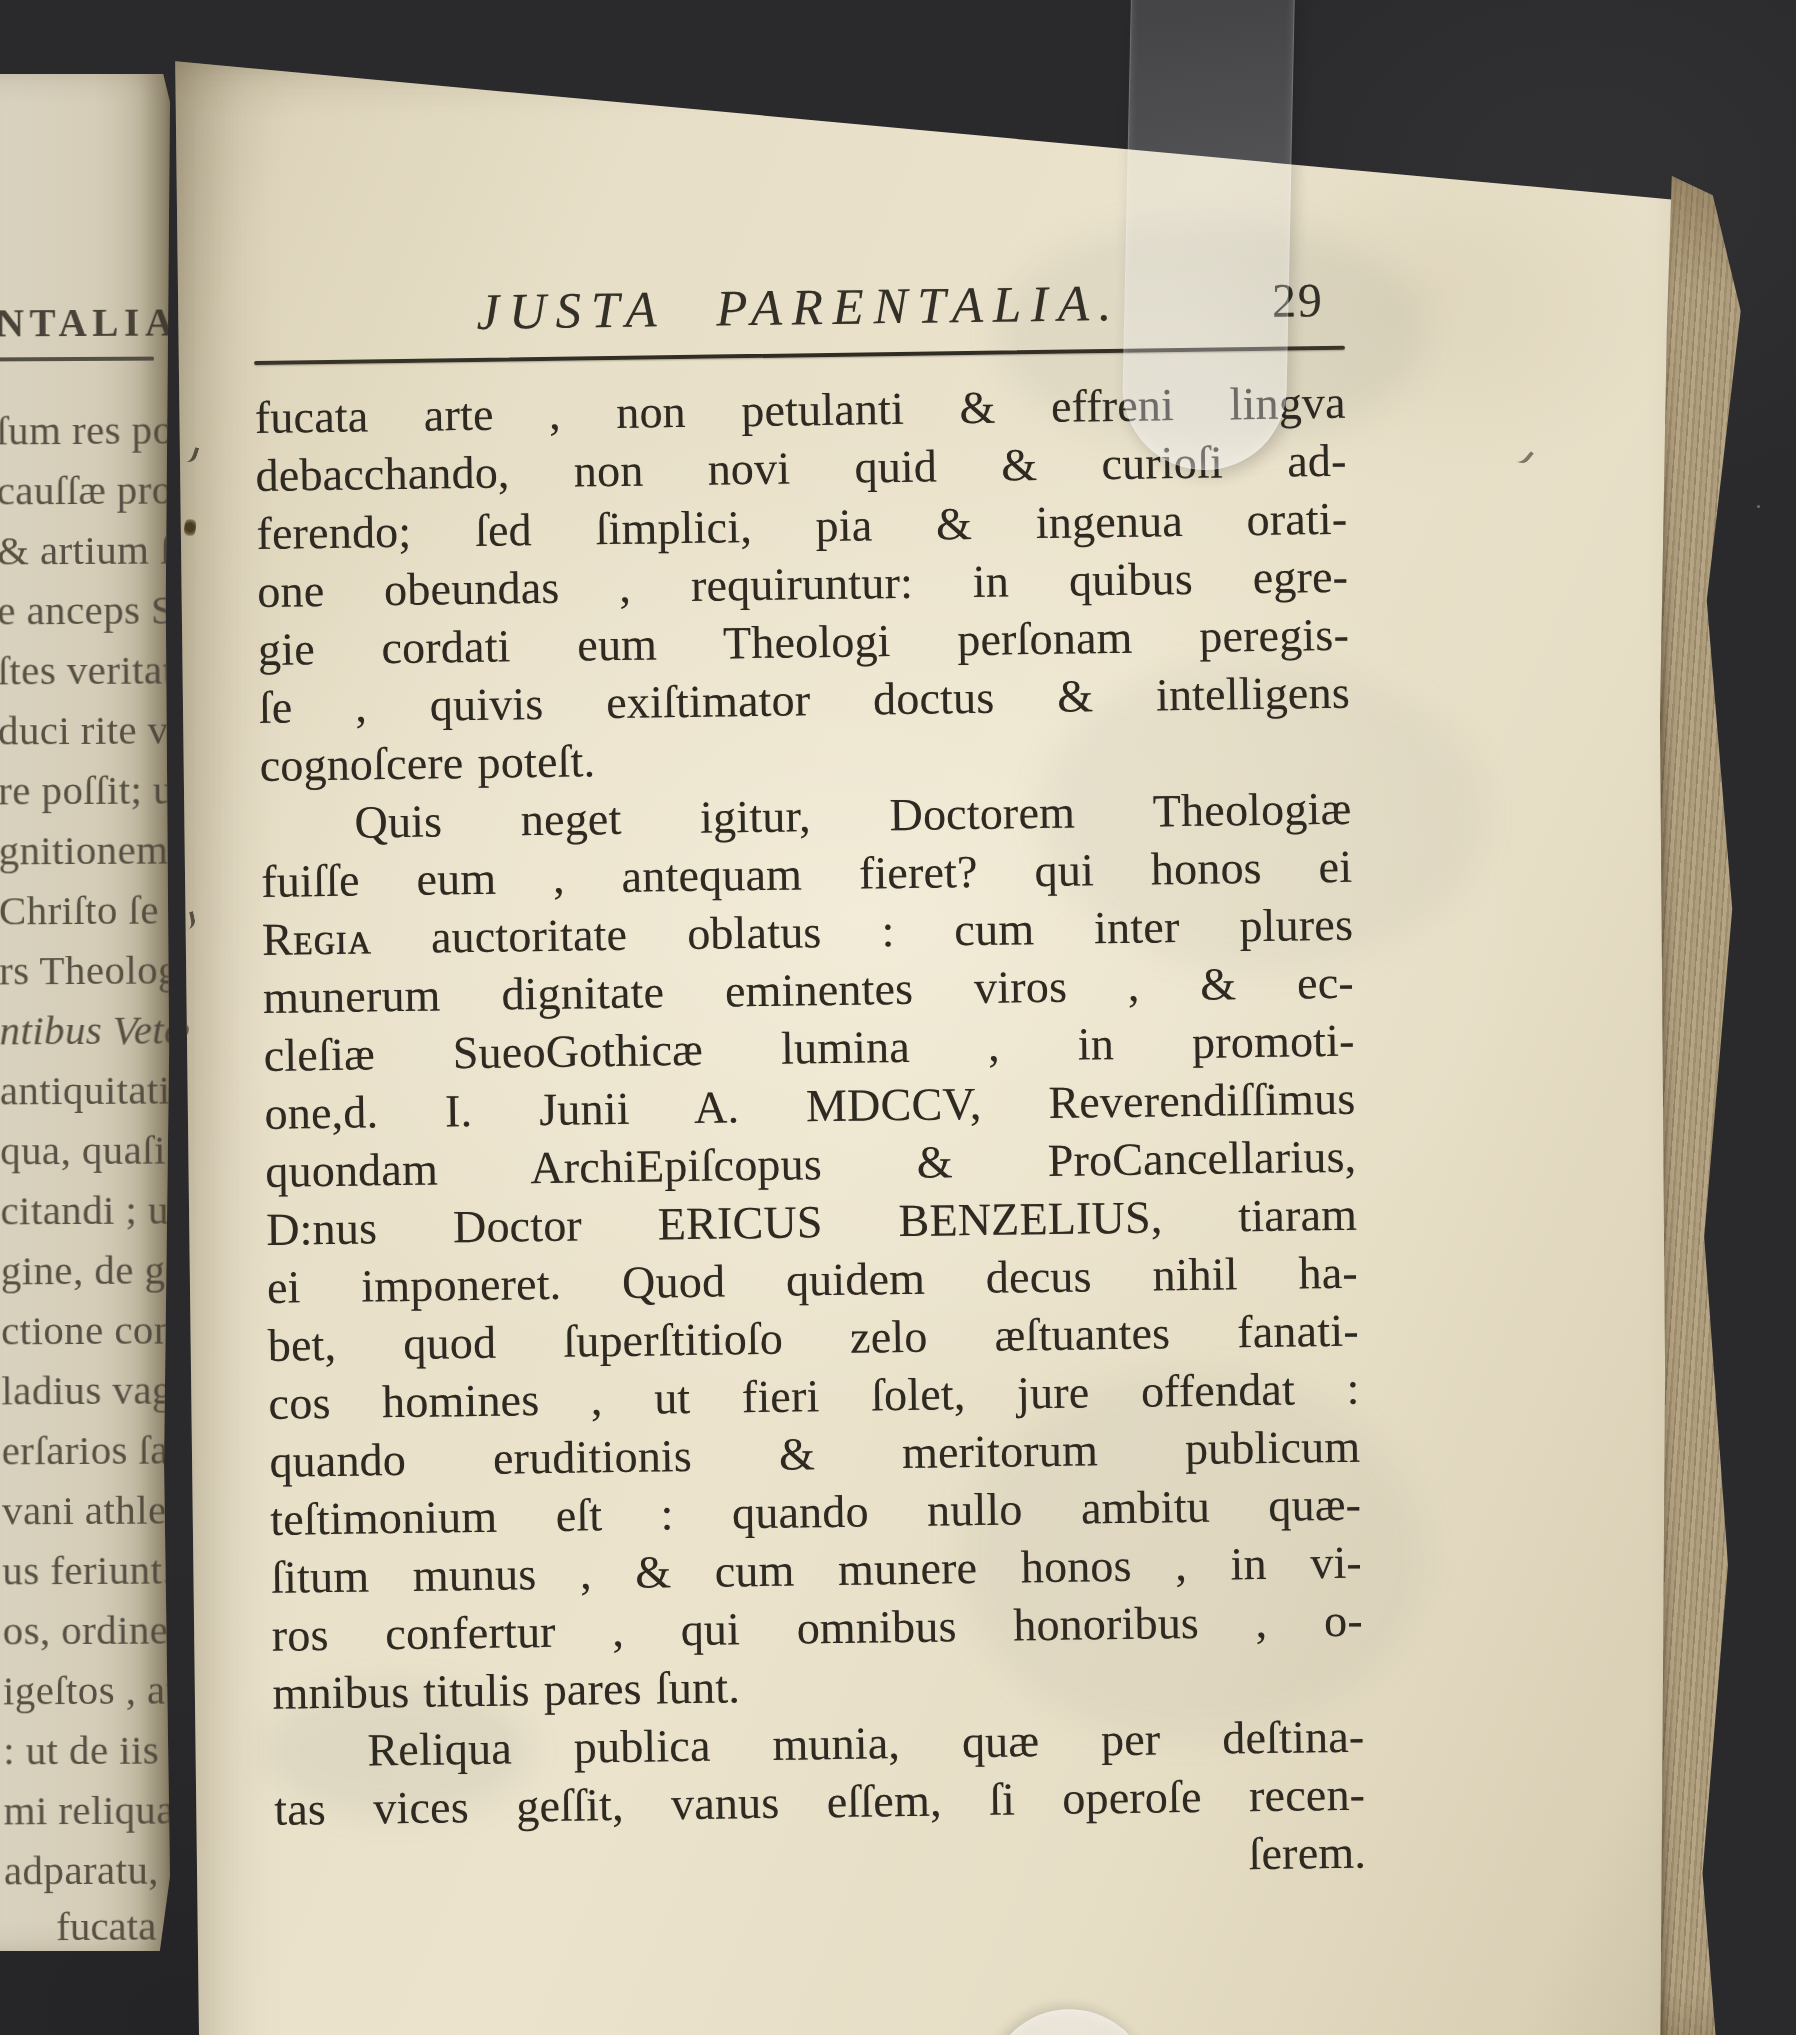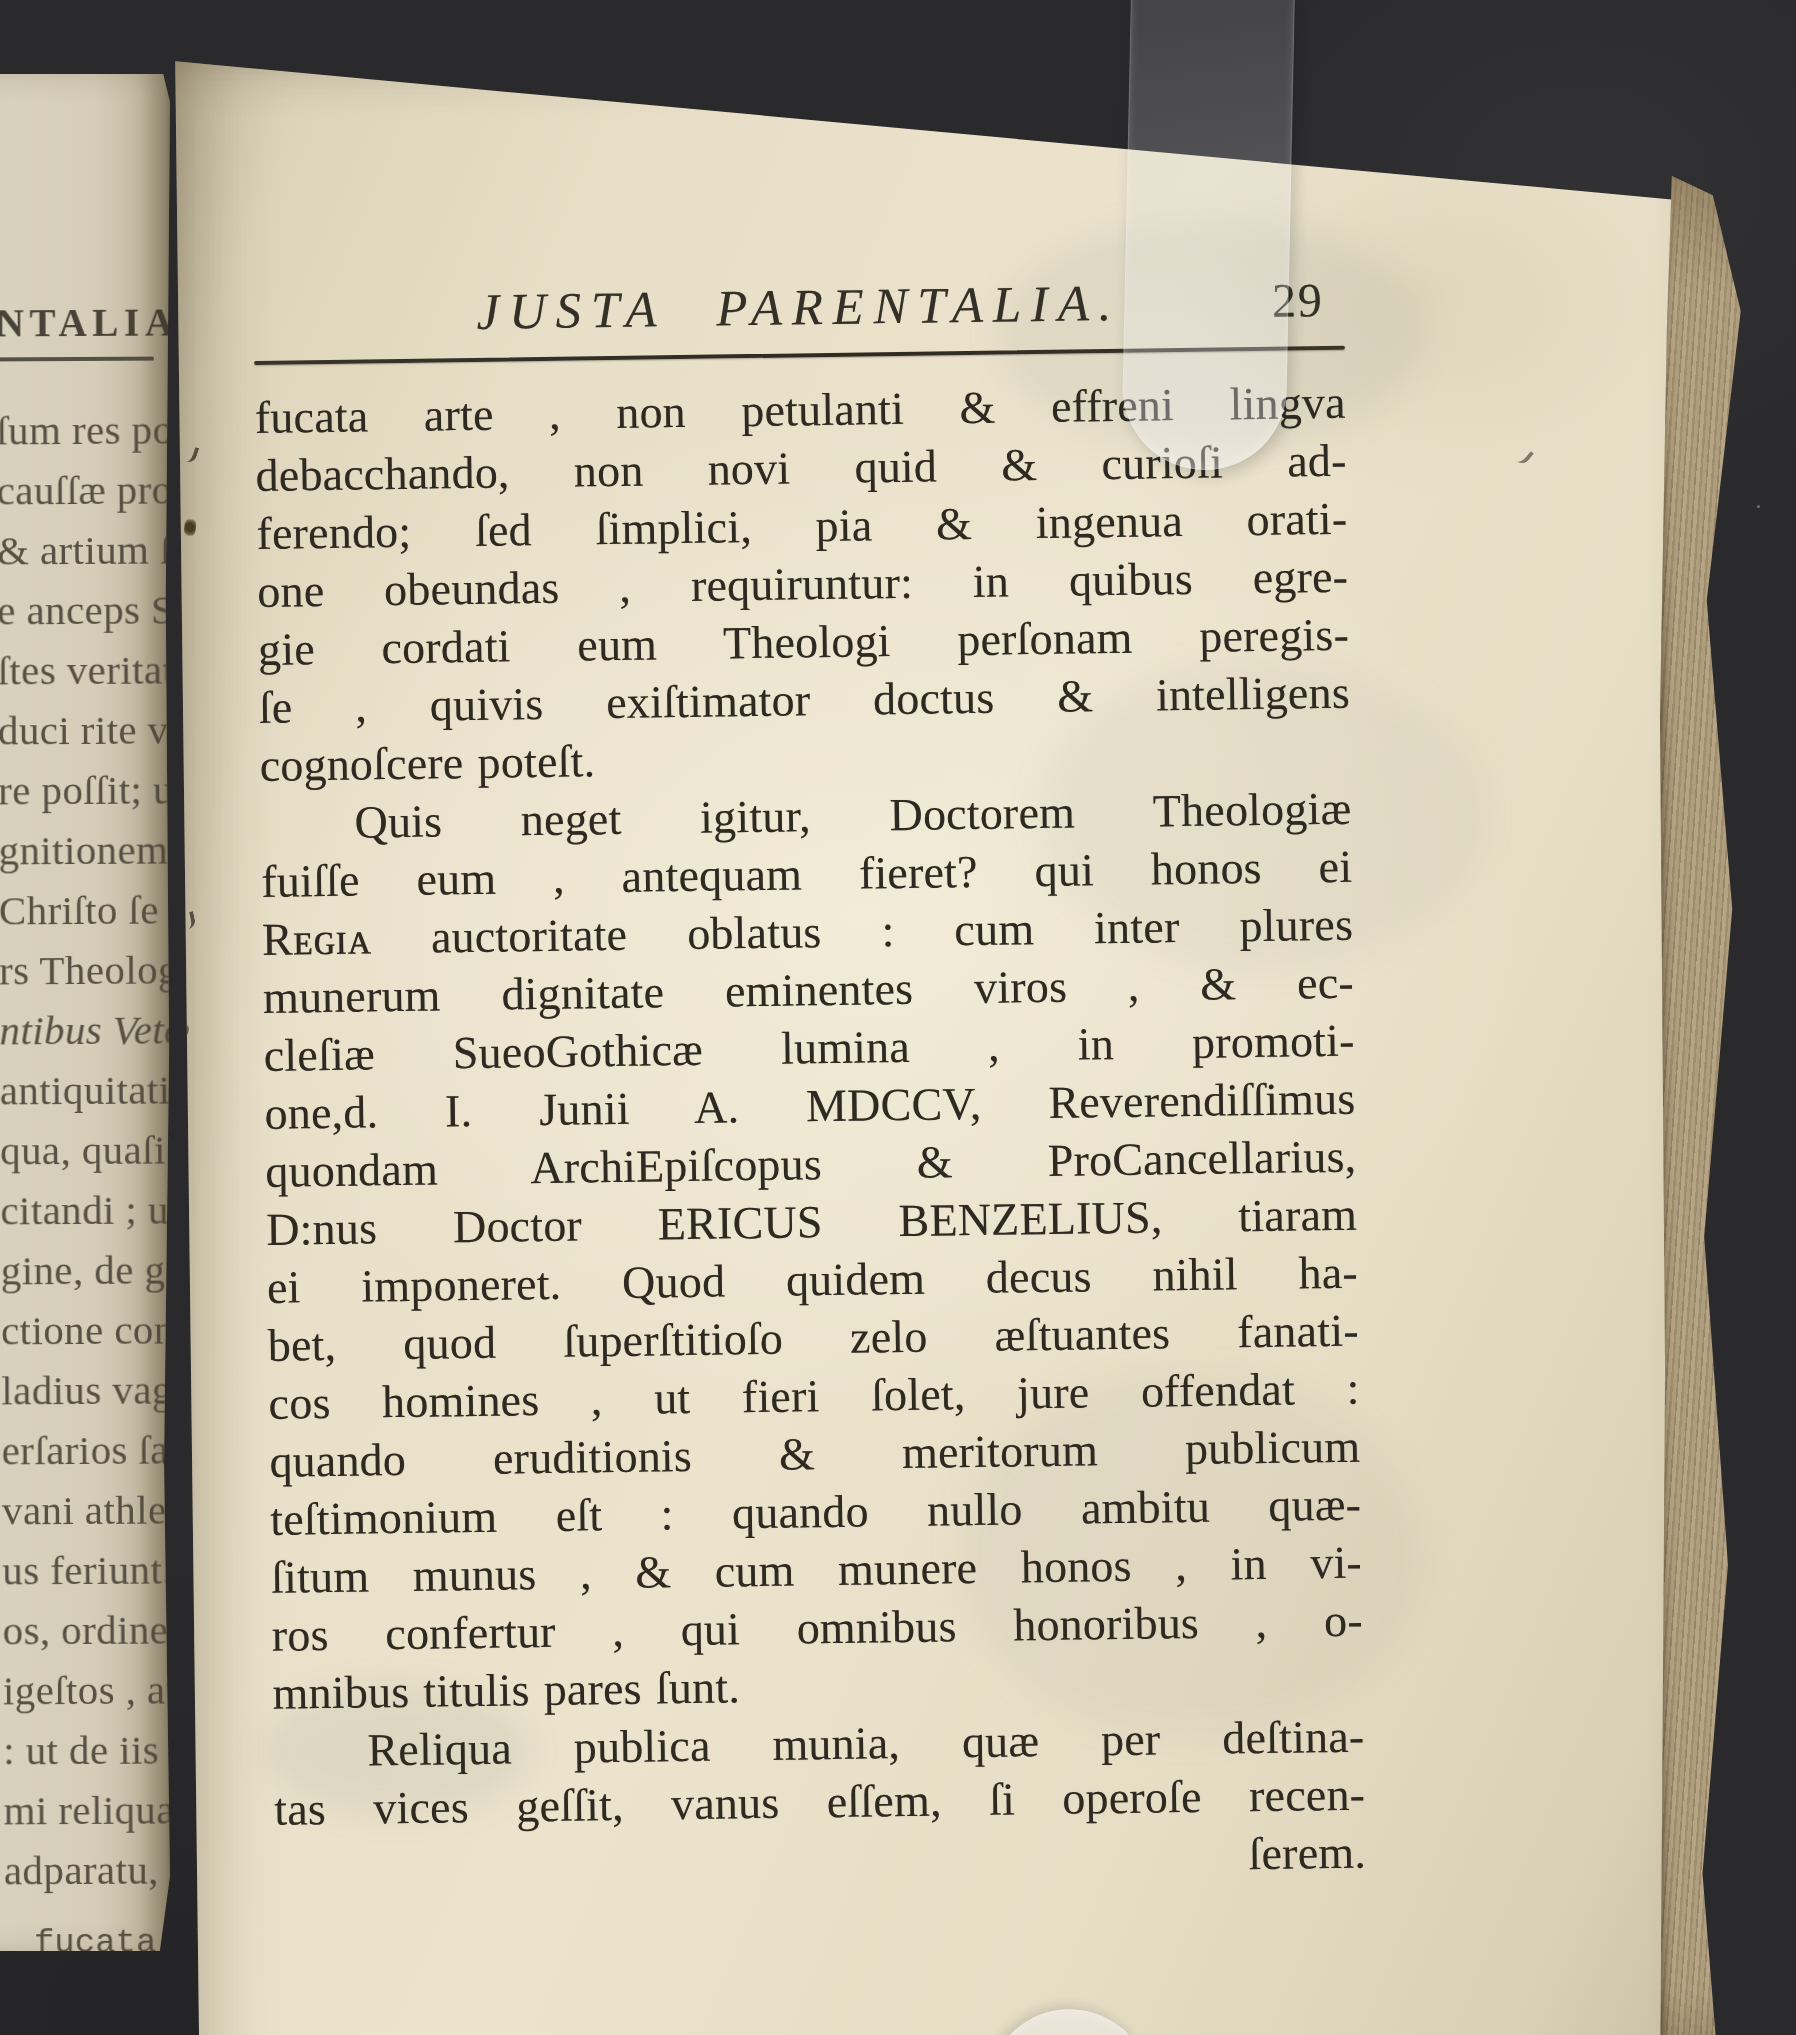--- a/index.html
+++ b/index.html
@@ -14,21 +14,21 @@
   .left-page{position:absolute;left:0;top:74px;width:170px;height:1877px;
       background:linear-gradient(90deg,#d9d2be 0%,#d5cdb8 55%,#c7bea7 82%,#b2a88e 96%,#9c9176 100%);
       clip-path:polygon(0 0,96% 0,100% 1.5%,97.5% 28%,99.5% 52%,96.5% 74%,100% 96%,94% 100%,0 100%);
       box-shadow:inset -24.4px 0 37px -12.2px rgba(50,40,20,.38);}
   .lp-inner{position:absolute;top:226px;left:0;right:12.2px;text-align:right;
       color:#4c463a;filter:blur(0.7px);opacity:.92;transform:rotate(-0.3deg);}
   .lp-header{font-size:39px;letter-spacing:5.7px;font-weight:bold;color:#3c372d;}
   .lp-rule{margin:12.2px 0 0 0;height:3.7px;background:#4a453b;border-radius:1.6px;}
   .lp-lines{margin-top:39px;font-size:41px;line-height:60px;letter-spacing:0.4px;}
   .lp-lines .bl{white-space:nowrap;}
-  .lp-catch{margin-top:24px;padding-right:5.7px;font-size:34px;font-family:Liberation Mono, monospace;}
+  .lp-catch{margin-top:2px;padding-right:5.7px;font-size:41px;}
   .it{font-style:italic;}
 
   
   .main-page{position:absolute;left:163px;top:49px;width:1539px;height:2060px;
       clip-path:polygon(12.2px 12.2px,1514px 151px,1527px 2036px,36px 1986px);
       background:
         radial-gradient(977px 733px at 45% 42%, rgba(255,252,238,.35) 0%, transparent 70%),
         radial-gradient(366px 285px at 82% 12%, rgba(190,180,150,.25) 0%, transparent 70%),
         linear-gradient(113deg,#c9c0a7 0%,#ddd4bb 7%,#e8dfc8 22%,#ebe3cc 48%,#e6ddc5 72%,#d9d0b6 91%,#c6bda2 100%);}
   .main-page::before{content:"";position:absolute;inset:0;pointer-events:none;

